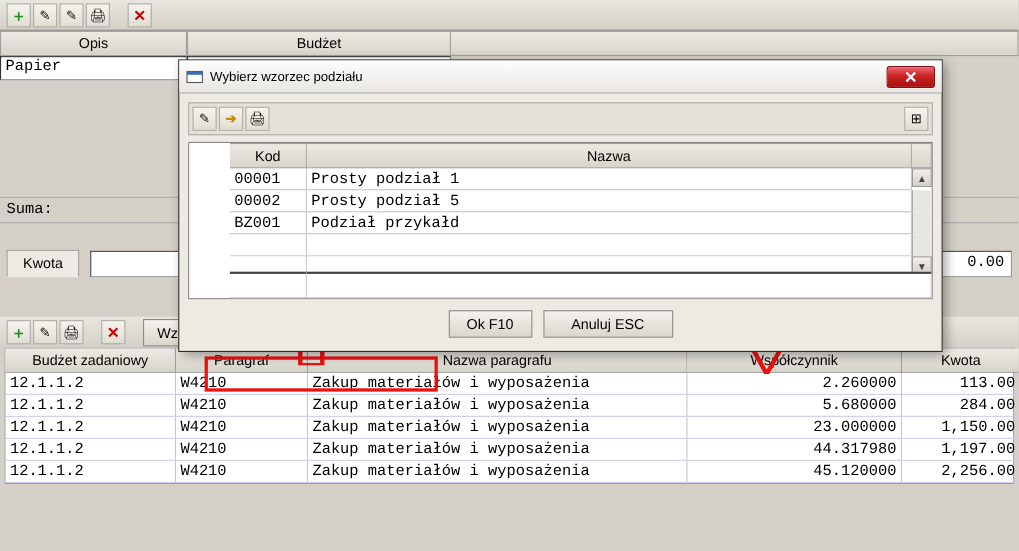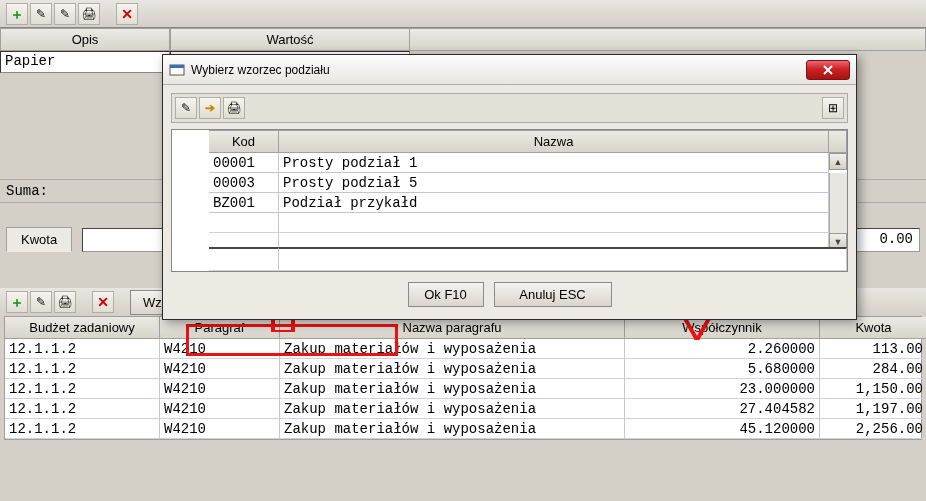--- a/index.html
+++ b/index.html
@@ -167,21 +167,21 @@
       <span class="printer">🖨</span>
     </div>
   <div class="sep"></div>
   <div class="tbtn">
       <span class="x">✕</span>
     </div>
 </div>
 
 <div class="hdr-row">
   <div class="col-head">Opis</div>
-  <div class="col-head">Wartość</div>
+  <div class="col-head">Budżet</div>
   <div class="col-head" style="border-left:none"></div>
 </div>
 <div class="field-row">
   <div class="text-input">Papier</div>
   <div class="text-input"></div>
   <div></div>
 </div>
 
 <div style="height:106px"></div>
 
@@ -244,21 +244,21 @@
         <div class="td">12.1.1.2</div>
         <div class="td">W4210</div>
         <div class="td">Zakup materiałów i wyposażenia</div>
         <div class="td num">23.000000</div>
         <div class="td num">1,150.00</div>
       </div>
       <div class="trow gcols" style="display: grid;">
         <div class="td">12.1.1.2</div>
         <div class="td">W4210</div>
         <div class="td">Zakup materiałów i wyposażenia</div>
-        <div class="td num">27.404582</div>
+        <div class="td num">44.317980</div>
         <div class="td num">1,197.00</div>
       </div>
       <div class="trow gcols" style="display: grid;">
         <div class="td">12.1.1.2</div>
         <div class="td">W4210</div>
         <div class="td">Zakup materiałów i wyposażenia</div>
         <div class="td num">45.120000</div>
         <div class="td num">2,256.00</div>
       </div>
     </div>
@@ -313,21 +313,21 @@
         <div class="th">Nazwa</div>
         <div class="th" style="padding:0"></div>
       </div>
       <div id="modal-rows">
           <div class="mgcols mrow">
             <div class="td">00001</div>
             <div class="td">Prosty podział 1</div>
             <div class="scroll-btn">▲</div>
           </div>
           <div class="mgcols mrow">
-            <div class="td">00003</div>
+            <div class="td">00002</div>
             <div class="td">Prosty podział 5</div>
             <div style="background:#e8e6e0;border-left:1px solid #aaa"></div>
           </div>
           <div class="mgcols mrow">
             <div class="td">BZ001</div>
             <div class="td">Podział przykałd</div>
             <div style="background:#e8e6e0;border-left:1px solid #aaa"></div>
           </div>
         </div>
       <div class="mgcols">

